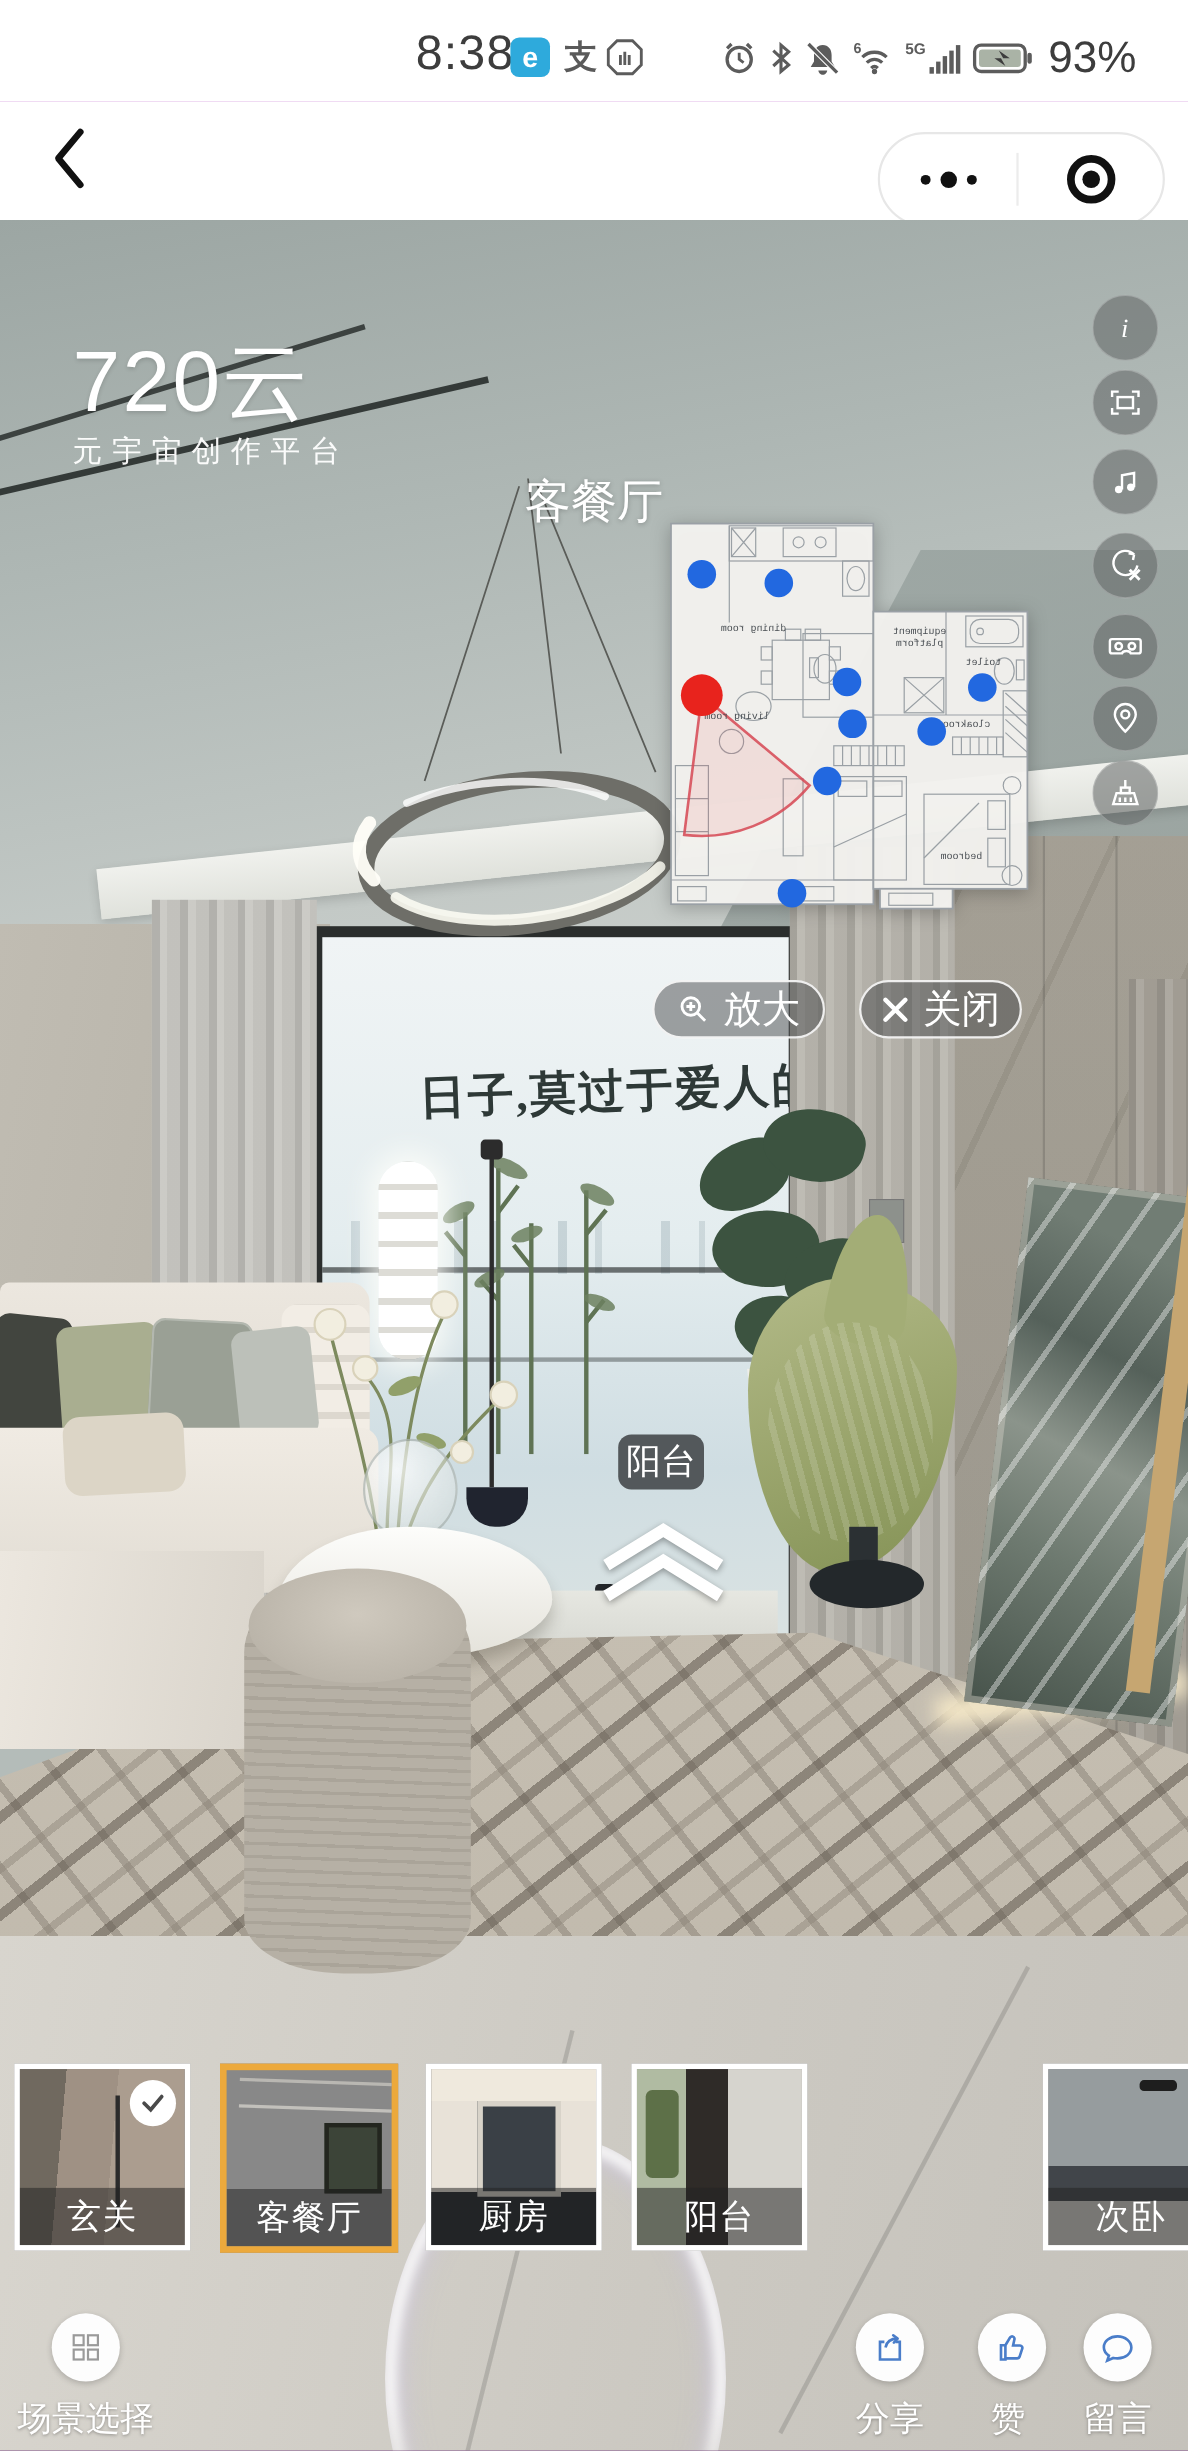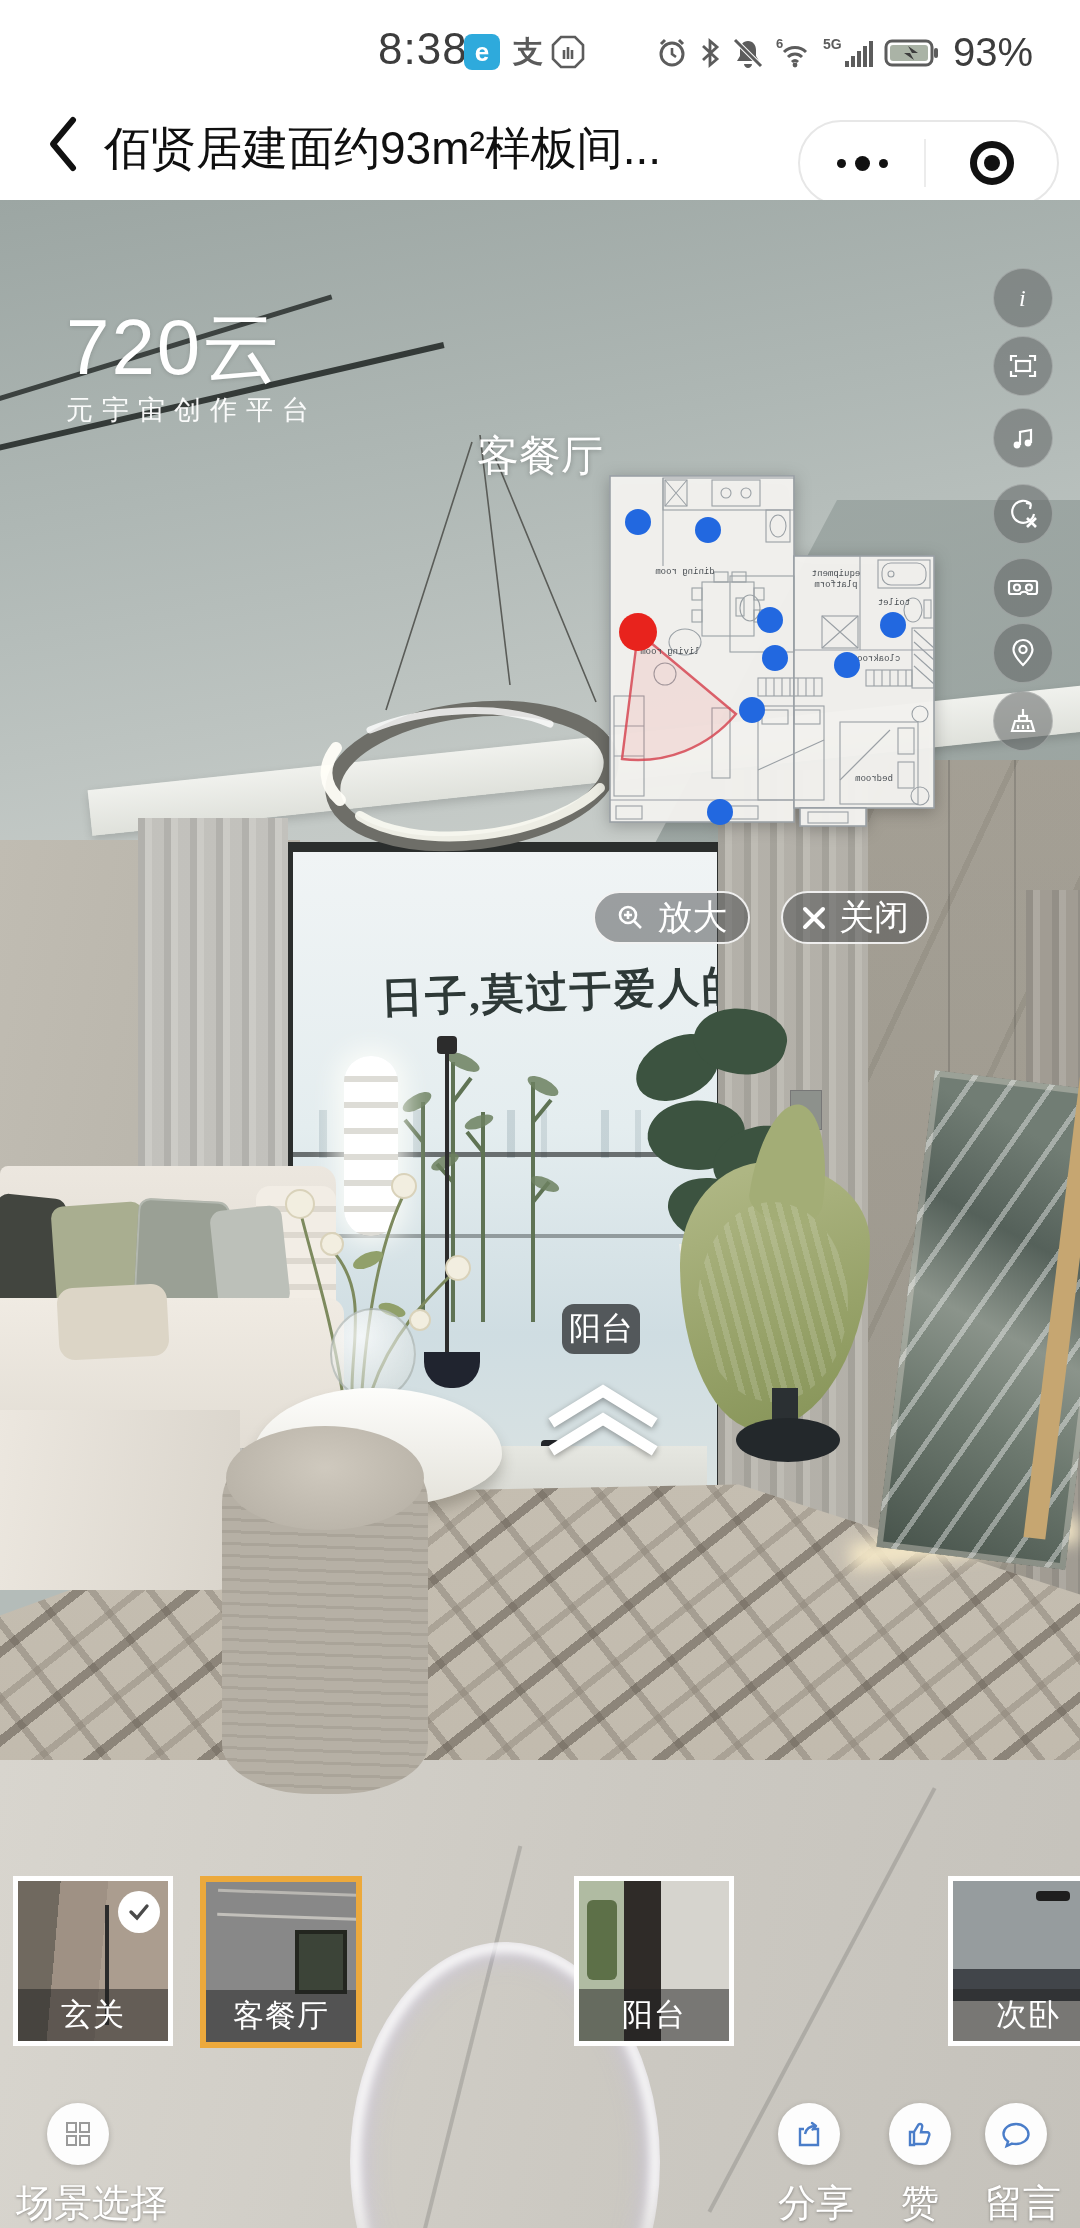--- a/index.html
+++ b/index.html
@@ -186,21 +186,21 @@
   .ti3:before{content:"";position:absolute;left:28%;top:18%;width:44%;height:48%;background:#3a4046;border:5px solid #d8d3c9;}
   .ti4{background:linear-gradient(90deg,#b0bba2 0 30%,#2f2b28 30% 55%,#d6d4ce 55%);}
   .ti4:before{content:"";position:absolute;left:5%;top:12%;width:20%;height:50%;background:#5d7048;border-radius:6px;}
   .ti5{background:radial-gradient(circle at 45% 35%,#d2d2d0,#bcbcba 70%);}
   .ti6{background:linear-gradient(#969c9e 0 55%,#41454a 55% 75%,#d6d3cd 75%);}
   .ti6:before{content:"";position:absolute;left:55%;top:6%;width:34px;height:10px;background:#1e1e1e;border-radius:4px;}
 
   
   .fab{position:absolute;width:62px;height:62px;border-radius:50%;background:#fdfdfd;box-shadow:0 2px 6px rgba(0,0,0,.2);
        display:flex;align-items:center;justify-content:center;}
-  .fab-label{position:absolute;color:#fff;font-size:38px;text-shadow:0 1px 3px rgba(0,0,0,.35);white-space:nowrap;}
+  .fab-label{position:absolute;color:#fff;font-size:31px;text-shadow:0 1px 3px rgba(0,0,0,.35);white-space:nowrap;}
 </style>
 </head>
 <body>
 
 <div class="screen">
 
   <div class="status-bar">
     <div class="sb-time">8:38</div>
     <div class="sb-app sb-eapp">e</div>
     <div class="sb-app sb-ali">支</div>
@@ -247,21 +247,20 @@
       <span class="sb-batt-pct">93%</span>
     </div>
   </div>
 
   <div class="nav-bar">
     <div class="nav-back">
       <svg width="34" height="60" viewBox="0 0 34 60">
           <path d="M28 6L8 30l20 24" fill="none" stroke="#111" stroke-width="6" stroke-linecap="round" stroke-linejoin="round"></path>
         </svg>
     </div>
-    <div class="nav-title">佰贤居建面约93m²样板间...</div>
     <div class="capsule">
       <div class="cap-dots">
           <i></i>
           <i class="big"></i>
           <i></i>
         </div>
       <div class="cap-div"></div>
       <div class="cap-target">
         <div class="cap-ring">
             <i></i>
@@ -546,20 +545,24 @@
           <svg width="24" height="24" viewBox="0 0 24 24" fill="none" stroke="#4a4a4a" stroke-width="3.4" stroke-linecap="round">
               <path d="M4 12l6 6 10-12"></path>
             </svg>
         </div>
         <div class="thumb-label">玄关</div>
       </div>
       <div class="thumb sel" style="left:200px">
         <div class="ti ti2"></div>
         <div class="thumb-label">客餐厅</div>
       </div>
+      <div class="thumb" style="left:387px">
+        <div class="ti ti3"></div>
+        <div class="thumb-label">厨房</div>
+      </div>
       <div class="thumb" style="left:574px">
         <div class="ti ti4"></div>
         <div class="thumb-label">阳台</div>
       </div>
       <div class="thumb" style="left:948px">
         <div class="ti ti6"></div>
         <div class="thumb-label">次卧</div>
       </div>
     </div>
 

